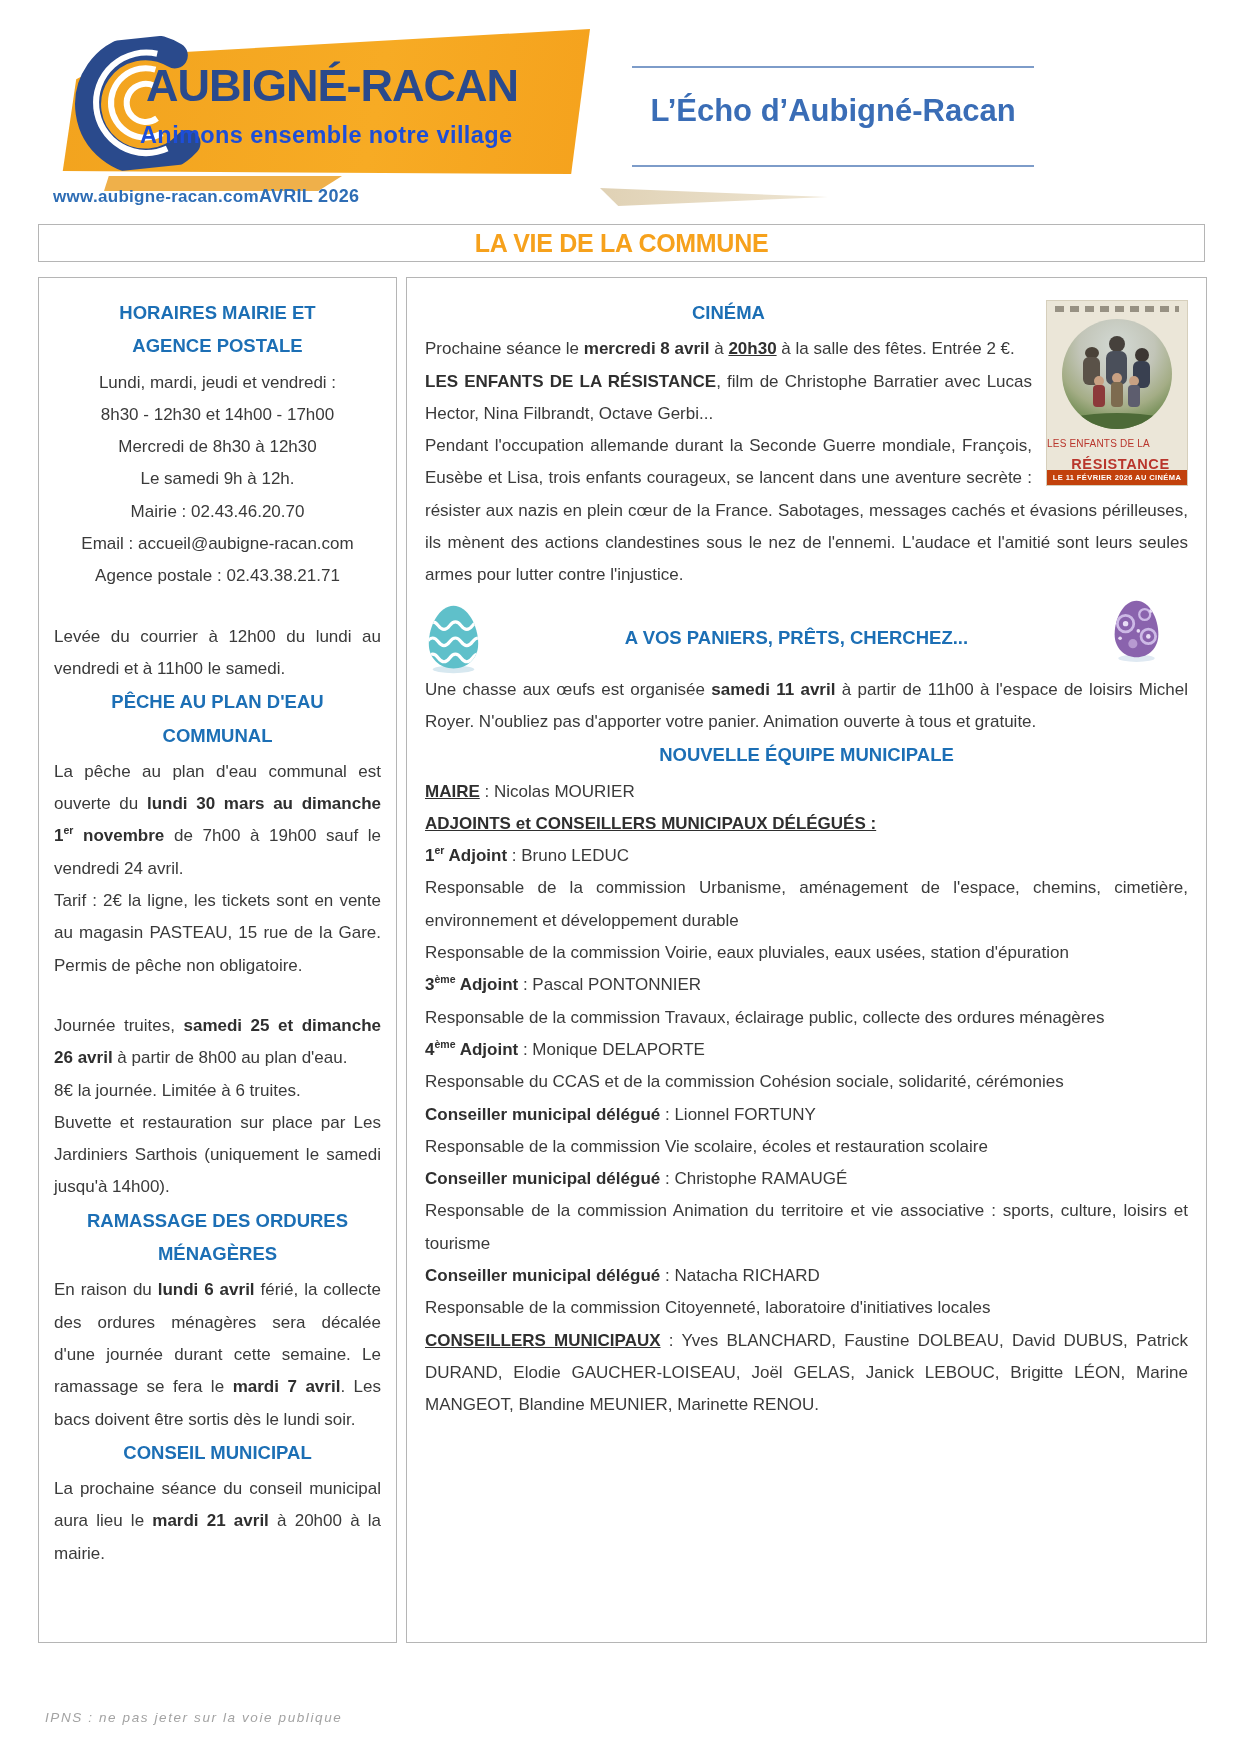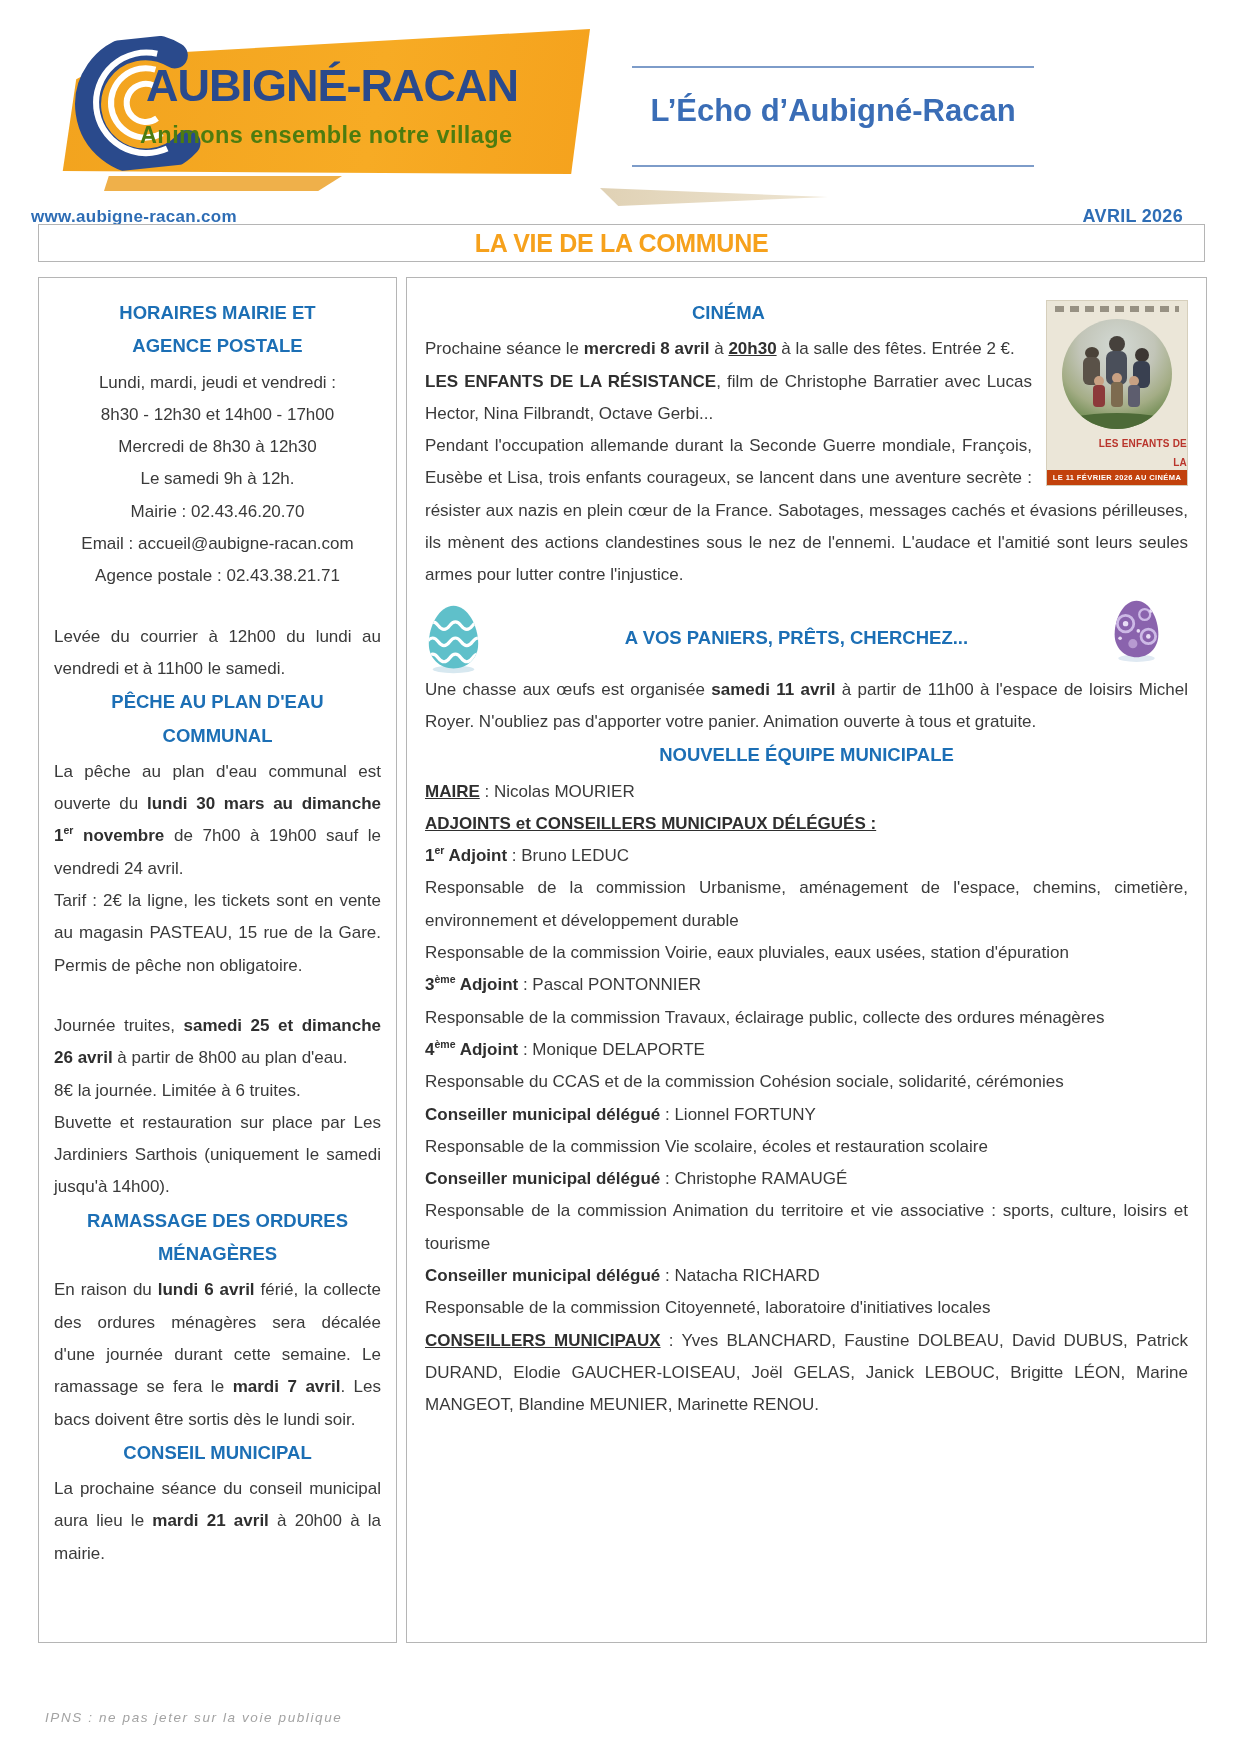--- a/index.html
+++ b/index.html
@@ -7,29 +7,29 @@
   .page{position:absolute;inset:0;overflow:hidden;}
 
   
   .logo{position:absolute;left:52px;top:26px;width:538px;height:148px;}
   .logo-bg{position:absolute;inset:0;background:linear-gradient(100deg,#f2a31e 0%,#f7ab24 60%,#f5a21d 100%);
     clip-path:polygon(13% 20%,100% 2%,96.5% 100%,2% 98%,4.5% 36%);}
   .logo-fold{position:absolute;left:52px;top:150px;width:238px;height:15px;background:#efb04a;
     clip-path:polygon(2% 0,100% 0,90% 100%,0 100%);}
   .swoosh{position:absolute;left:-12px;top:14px;width:172px;height:130px;transform:rotate(-6deg);}
   .logo-title{position:absolute;left:94px;top:34px;font-size:45px;font-weight:800;color:#2a4a8c;letter-spacing:-1px;white-space:nowrap;}
-  .logo-tagline{position:absolute;left:88px;top:96px;font-size:23.5px;font-weight:700;color:#4d7c0f;letter-spacing:.4px;white-space:nowrap;}
+  .logo-tagline{position:absolute;left:88px;top:96px;font-size:23.5px;font-weight:700;color:#1d4ed8;letter-spacing:.4px;white-space:nowrap;}
   .wedge{position:absolute;left:600px;top:186px;width:228px;height:20px;background:linear-gradient(to right,#d8c6a2,#eadfc8);
     clip-path:polygon(0 10%,100% 55%,8% 100%);opacity:.8;}
 
   .masthead{position:absolute;left:632px;top:66px;width:402px;}
   .masthead .rule{height:2px;background:#7d9cc9;}
   .masthead-title{font-size:31px;font-weight:700;color:#3a6db6;text-align:center;padding:25px 0 36px;white-space:nowrap;}
 
-  .meta{position:absolute;left:31px;top:186px;width:1152px;display:flex;justify-content:space-between;align-items:baseline;margin-top:20px;}
+  .meta{position:absolute;left:53px;top:186px;width:1152px;display:flex;align-items:baseline;}
   .website{color:#2e6db5;font-weight:700;font-size:17px;letter-spacing:.3px;}
   .issue{color:#2e6db5;font-weight:700;font-size:18px;letter-spacing:.3px;}
 
   
   .banner{position:absolute;left:38px;top:224px;width:1167px;height:38px;border:1px solid #b5b5b5;box-sizing:border-box;
     display:flex;align-items:center;justify-content:center;}
   .banner span{color:#f6a11c;font-weight:800;font-size:25px;letter-spacing:-.3px;}
 
   
   .col{position:absolute;top:277px;height:1366px;border:1px solid #b5b5b5;box-sizing:border-box;
@@ -48,21 +48,21 @@
   .b{font-weight:700;color:#2f2f2f;}
   .u{text-decoration:underline;}
   sup{font-size:.62em;line-height:0;}
 
   
   .poster{float:right;width:142px;height:186px;margin:4px 0 8px 14px;background:#ebe6d8;border:1px solid #d6cfbc;
     box-sizing:border-box;position:relative;overflow:hidden;}
   .poster .credits{height:6px;margin:5px 8px 0;background:repeating-linear-gradient(90deg,#6b6456 0 9px,rgba(0,0,0,0) 9px 15px);opacity:.65;}
   .poster .photo{width:110px;height:110px;border-radius:50%;margin:7px auto 0;position:relative;overflow:hidden;
     background:radial-gradient(circle at 50% 25%,#d3d9d4 0%,#c2c5b8 38%,#a4ad86 62%,#6d8a4f 82%,#54703c 100%);}
-  .poster .title1{color:#b9352c;font-weight:700;font-size:10px;text-align:right;margin-top:5px;letter-spacing:.2px;padding-left:40px;}
+  .poster .title1{color:#b9352c;font-weight:400;font-size:10px;text-align:left;margin-top:5px;letter-spacing:.2px;}
   .poster .title2{color:#b9352c;font-weight:800;font-size:14.5px;text-align:center;letter-spacing:.6px;margin-top:-2px;margin-left:7px;}
   .poster .smallcredits{height:7px;margin:3px 10px 0;background:repeating-linear-gradient(90deg,#8a8475 0 6px,rgba(0,0,0,0) 6px 10px);opacity:.55;}
   .poster .release{position:absolute;bottom:0;left:0;right:0;height:15px;background:#c2410c;color:#fff;font-size:7.5px;
     font-weight:700;display:flex;align-items:center;justify-content:center;letter-spacing:.4px;line-height:1;}
 
   
   .paniers-row{display:flex;align-items:center;margin:10px 0 0 0;clear:both;}
   .paniers-row h3{flex:1;margin:0;}
   .egg-left{width:57px;height:72px;flex:0 0 auto;}
   .egg-right{width:51px;height:66px;flex:0 0 auto;margin-top:-16px;margin-right:26px;}

